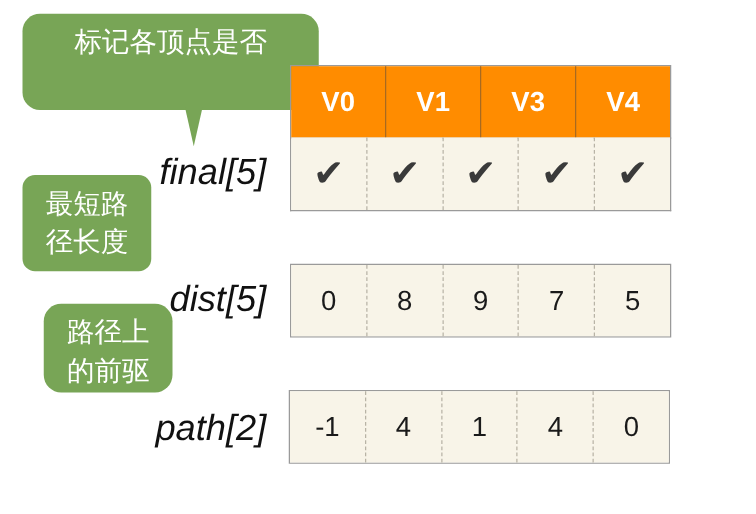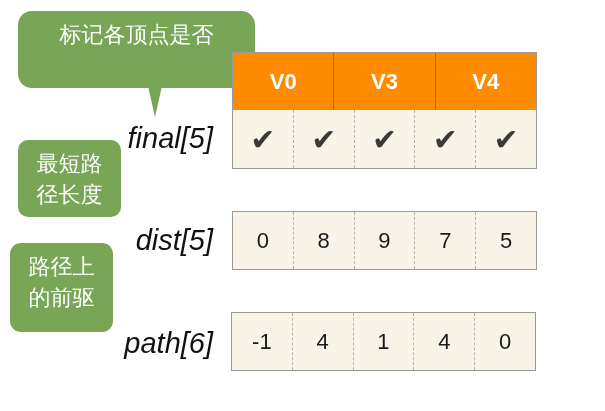--- a/index.html
+++ b/index.html
@@ -44,34 +44,35 @@
 <div class="tail" style="left:148px; top:86px; border-left:7px solid transparent; border-right:7px solid transparent; border-top:31px solid #78a556;"></div>
 
 <div class="bubble" style="left:18px; top:140px; width:103px; height:77px;border-radius:10px;">
   <span class="line">最短路</span>
   <span class="line">径长度</span>
 </div>
 <svg class="tail" style="left:104px; top:198px;" width="28" height="28">
   <polygon points="0,0 14,0 26,24 2,18" fill="#78a556"></polygon>
 </svg>
 
-<div class="bubble" style="left:10px; top:243px; width:103px; height:89px;border-radius:11px;">
+<div class="bubble" style="left:35px; top:243px; width:103px; height:71px;">
   <span class="line">路径上</span>
   <span class="line">的前驱</span>
 </div>
 <svg class="tail" style="left:104px; top:301px;" width="28" height="28">
   <polygon points="0,0 14,0 26,24 2,18" fill="#78a556"></polygon>
 </svg>
 
 <div class="arr-label" style="left:103px; top:122px;">final[5]</div>
 <div class="arr-label" style="left:103px; top:224px;">dist[5]</div>
-<div class="arr-label" style="left:103px; top:327px;">path[6]</div>
+<div class="arr-label" style="left:103px; top:327px;">path[2]</div>
 
 <div class="grid header" style="top:52px; height:59px;">
   <div class="cell">V0</div>
+  <div class="cell">V1</div>
   <div class="cell">V3</div>
   <div class="cell">V4</div>
 </div>
 
 <div class="grid" style="top:110px; height:59px; border-top:none;">
   <div class="cell">
       <span class="check">✔</span>
     </div>
   <div class="cell">
       <span class="check">✔</span>

